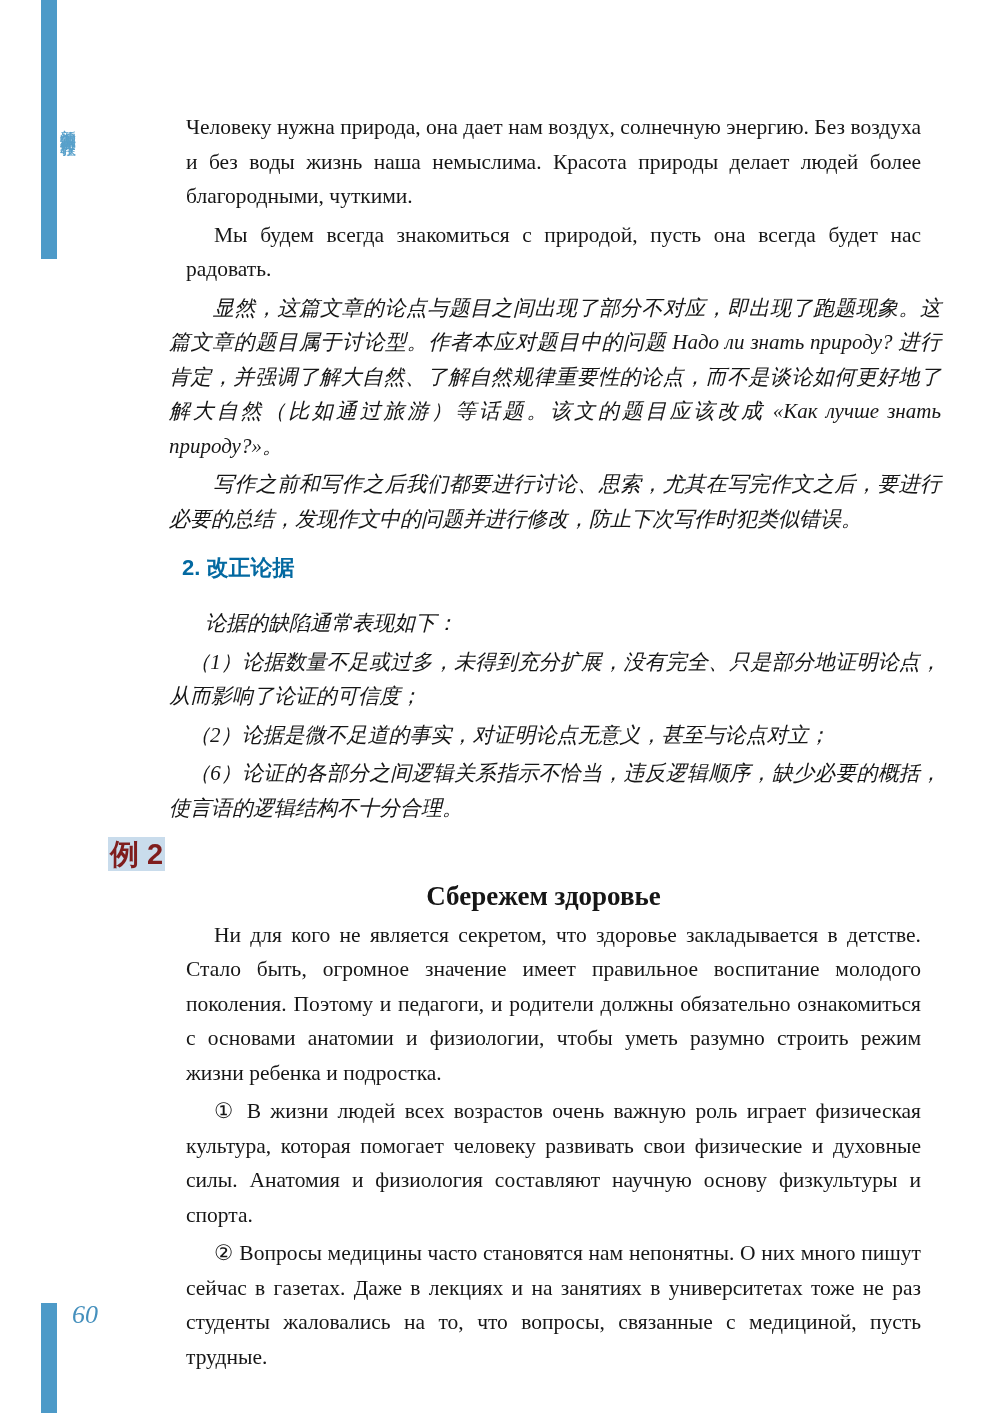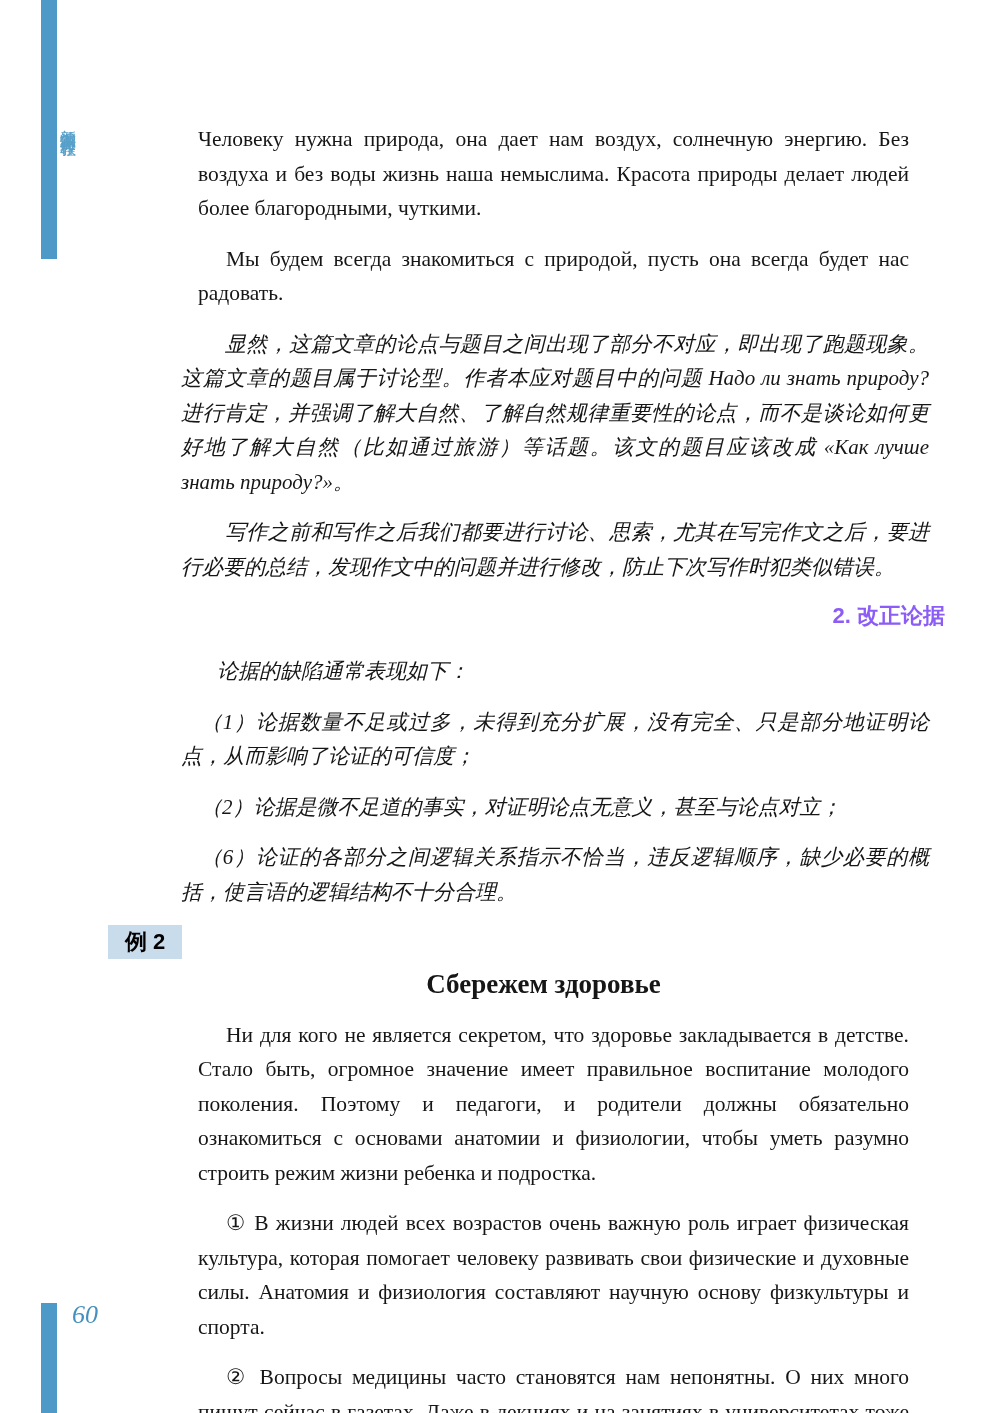--- a/index.html
+++ b/index.html
@@ -28,54 +28,54 @@
   .page-num{
     position:absolute;left:72px;top:1300px;
     font-family:"Liberation Serif", serif;
     font-style:italic;
     font-size:26px;color:#4590bd;
   }
   
   .content{
     position:absolute;left:165px;top:106px;width:780px;
   }
-  p{margin:16px;text-align:justify;}
+  p{margin:4px;text-align:justify;}
   .ru{
     font-size:21.5px;line-height:34.5px;
     padding-left:17px;padding-right:20px;
     font-family:"Liberation Serif", serif;
   }
   .ru-indent{text-indent:28px;}
   .zh{
     font-size:21px;line-height:34.5px;
     font-family:"Liberation Serif","DejaVu Serif", serif;
     font-style:italic;
   }
   .zh-indent{text-indent:44px;}
   .zh-intro{text-indent:36px;}
   .zh-li{text-indent:20px;}
   .section-heading{
     margin-top:16px;
     padding-left:17px;
     font-family:"Liberation Sans", sans-serif;
     font-weight:bold;
     font-size:22px;line-height:32px;
-    color:#8b5cf6;
-    text-align:right;
+    color:#0369a1;
+    text-align:left;
   }
   .badge-row{margin-top:12px;height:34px;}
   .example-badge{
     display:inline-block;
     margin-left:-57px;
     background:#c9dcec;
-    color:#000000;
+    color:#7f1d1d;
     font-family:"Liberation Sans", sans-serif;
     font-weight:bold;
-    font-size:22px;line-height:34px;
-    padding:0 17px;
+    font-size:29px;line-height:34px;
+    padding:0 2px;
     white-space:nowrap;
   }
   .essay-title{
     margin-top:8px;
     padding-left:17px;padding-right:40px;
     text-align:center;
     font-weight:bold;
     font-size:27px;line-height:34.5px;
     font-family:"Liberation Serif", serif;
   }

